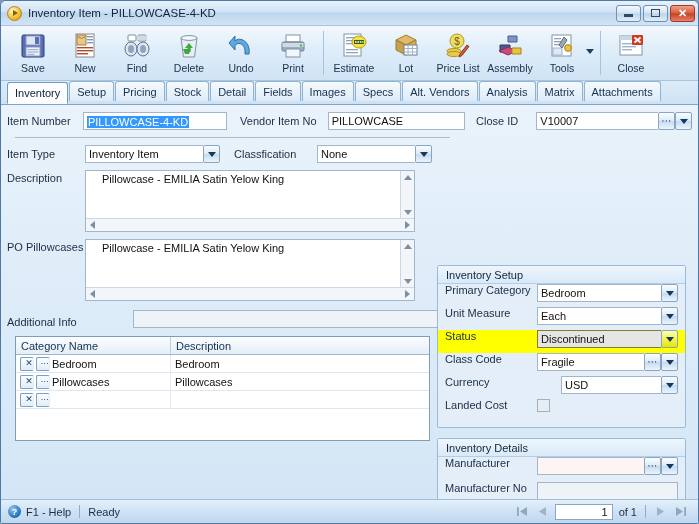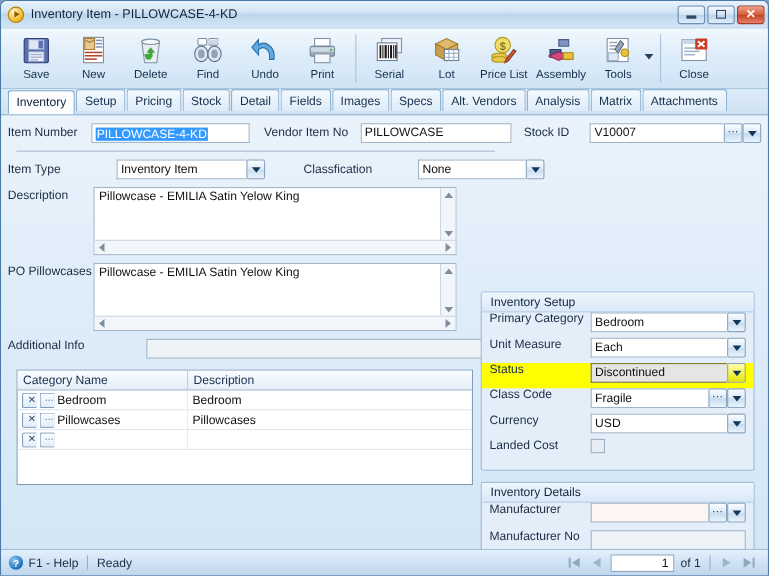--- a/index.html
+++ b/index.html
@@ -127,21 +127,21 @@
   }
   .dotbtn {
     width: 17px; height: 18px; border: 1px solid #8aa5c0; border-radius: 2px;
     background: linear-gradient(180deg,#fafdff 0%,#dbe9f7 50%,#c6dbee 52%,#eaf4fd 100%);
     display: flex; align-items: center; justify-content: center;
     font-size: 10px; color: #14385d; letter-spacing: 0.5px; line-height: 8px;
   }
   .sel { background: #3399ff; color: #fff; padding: 0 1px; }
   
   .memo { background:#fff; border:1px solid #a3b6c9; position: relative; }
-  .memo .txt { padding: 2px 4px; font-size: 11px; color:#111; }
+  .memo .txt { padding: 2px 16px; font-size: 11px; color:#111; }
   .vsb {
     position: absolute; right: 0; top: 0; bottom: 13px; width: 14px;
     background: #f2f6fa; border-left: 1px solid #cbd8e4;
     display: flex; flex-direction: column; justify-content: space-between;
   }
   .hsb {
     position: absolute; left: 0; right: 0; bottom: 0; height: 13px;
     background: #f2f6fa; border-top: 1px solid #cbd8e4;
     display: flex; justify-content: space-between; align-items: center;
   }
@@ -258,50 +258,50 @@
               <rect x="6" y="21" width="11" height="1.4"></rect>
             </g>
         </svg>
       </div>
       <div class="lbl">New</div>
     </div>
 
     <div class="tbtn">
       <div class="glyph">
         <svg width="28" height="28" viewBox="0 0 28 28">
-          <path d="M6 6 h16 l-2.5 19 h-11 z" fill="#e9eef4" stroke="#8293a6"></path>
-          <ellipse cx="14" cy="6" rx="8" ry="2.4" fill="#f4f7fb" stroke="#8293a6"></ellipse>
-          <path d="M14 11 l4 5 h-2.5 v4 h-3 v-4 h-2.5 z" fill="#3fa93f"></path>
-          <path d="M10 22 l-2-5 h8 l-2 5 z" fill="#3fa93f"></path>
-        </svg>
-      </div>
-      <div class="lbl">Delete</div>
-    </div>
-
-    <div class="tbtn">
-      <div class="glyph">
-        <svg width="28" height="28" viewBox="0 0 28 28">
           <g fill="#ffffff" stroke="#7d8ea0">
               <rect x="15" y="3" width="8" height="6" rx="1"></rect>
               <rect x="5" y="3" width="8" height="6" rx="1"></rect>
             <rect x="14" y="4" width="10" height="4" fill="#cfdae6" stroke="none"></rect>
             </g>
           <ellipse cx="8" cy="17" rx="6" ry="7" fill="#dde7f1" stroke="#5c7siz"></ellipse>
           <ellipse cx="8" cy="17" rx="6" ry="7" fill="#dde7f1" stroke="#5c7189"></ellipse>
           <ellipse cx="20" cy="17" rx="6" ry="7" fill="#dde7f1" stroke="#5c7189"></ellipse>
           <ellipse cx="8" cy="17" rx="3" ry="4" fill="#8fa4bb"></ellipse>
           <ellipse cx="20" cy="17" rx="3" ry="4" fill="#8fa4bb"></ellipse>
         </svg>
       </div>
       <div class="lbl">Find</div>
     </div>
 
     <div class="tbtn">
       <div class="glyph">
         <svg width="28" height="28" viewBox="0 0 28 28">
+          <path d="M6 6 h16 l-2.5 19 h-11 z" fill="#e9eef4" stroke="#8293a6"></path>
+          <ellipse cx="14" cy="6" rx="8" ry="2.4" fill="#f4f7fb" stroke="#8293a6"></ellipse>
+          <path d="M14 11 l4 5 h-2.5 v4 h-3 v-4 h-2.5 z" fill="#3fa93f"></path>
+          <path d="M10 22 l-2-5 h8 l-2 5 z" fill="#3fa93f"></path>
+        </svg>
+      </div>
+      <div class="lbl">Delete</div>
+    </div>
+
+    <div class="tbtn">
+      <div class="glyph">
+        <svg width="28" height="28" viewBox="0 0 28 28">
           <path d="M22 22 C24 10 13 4 8 9 L8 4 L2 11 L8 18 L8 13 C13 9 19 13 18 22 Z" fill="#5fa8e0" stroke="#2b6ea8"></path>
         </svg>
       </div>
       <div class="lbl">Undo</div>
     </div>
 
     <div class="tbtn">
       <div class="glyph">
         <svg width="28" height="28" viewBox="0 0 28 28">
           <rect x="7" y="3" width="14" height="7" fill="#ffffff" stroke="#8293a6"></rect>
@@ -309,39 +309,44 @@
           <rect x="3.5" y="11" width="21" height="4" fill="#cfdae6"></rect>
           <rect x="7" y="17" width="14" height="8" fill="#f2f7fc" stroke="#8293a6"></rect>
           <circle cx="22" cy="13.5" r="1.2" fill="#4ac44a"></circle>
         </svg>
       </div>
       <div class="lbl">Print</div>
     </div>
 
     <div class="tsep"></div>
 
-
-    <div class="tbtn">
-      <div class="glyph">
-        <svg width="28" height="28" viewBox="0 0 28 28">
-          <rect x="7" y="3" width="18" height="13" fill="#eef3f9" stroke="#8293a6"></rect>
-          <rect x="3" y="7" width="18" height="16" fill="#ffffff" stroke="#6d7f93"></rect>
-          <g fill="#1a1a1a">
-            <rect x="5" y="9" width="1.6" height="12"></rect>
-              <rect x="7.6" y="9" width="1" height="12"></rect>
-            <rect x="9.6" y="9" width="2" height="12"></rect>
-              <rect x="12.6" y="9" width="1" height="12"></rect>
-            <rect x="14.6" y="9" width="1.8" height="12"></rect>
-              <rect x="17.4" y="9" width="1" height="12"></rect>
-            <rect x="19.2" y="9" width="1.4" height="12"></rect>
-          </g>
-        </svg>
-      </div>
-      <div class="lbl">Serial</div>
-    </div>
+    <div class="tbtn">
+      <div class="glyph">
+        <svg width="28" height="28" viewBox="0 0 28 28">
+          <rect x="4" y="2" width="17" height="22" fill="#ffffff" stroke="#8293a6"></rect>
+          <g fill="#8fa4bb">
+              <rect x="6" y="5" width="9" height="1.3"></rect>
+              <rect x="6" y="8" width="9" height="1.3"></rect>
+              <rect x="6" y="11" width="9" height="1.3"></rect>
+              <rect x="6" y="17" width="12" height="1.3"></rect>
+              <rect x="6" y="20" width="12" height="1.3"></rect>
+            </g>
+          <ellipse cx="19" cy="10" rx="7" ry="6" fill="#f2e14a" stroke="#b7a10f"></ellipse>
+          <rect x="14" y="8" width="10" height="4" fill="#3a5a20"></rect>
+          <g fill="#cfe08a">
+              <rect x="15" y="9" width="1.6" height="2"></rect>
+              <rect x="17.4" y="9" width="1.6" height="2"></rect>
+              <rect x="19.8" y="9" width="1.6" height="2"></rect>
+              <rect x="22.2" y="9" width="1.2" height="2"></rect>
+            </g>
+        </svg>
+      </div>
+      <div class="lbl">Estimate</div>
+    </div>
+
 
     <div class="tbtn">
       <div class="glyph">
         <svg width="28" height="28" viewBox="0 0 28 28">
           <path d="M4 8 l10-5 10 5 -10 5 z" fill="#e0b96a" stroke="#a07c2c"></path>
           <path d="M4 8 v10 l10 5 v-10 z" fill="#c79f4f" stroke="#a07c2c"></path>
           <path d="M24 8 v10 l-10 5 v-10 z" fill="#d8ae5c" stroke="#a07c2c"></path>
           <rect x="12" y="13" width="13" height="10" fill="#ffffff" stroke="#6d7f93"></rect>
           <g stroke="#9fb4c8" fill="none">
               <path d="M12 16.5 h13 M12 20 h13 M16 13 v10 M20.5 13 v10"></path>
@@ -432,31 +437,31 @@
 
   <div class="body">
 
     <div style="display:flex; align-items:center; height:20px;">
       <div class="lbl" style="width:78px;">Item Number</div>
       <div class="fld" style="width:148px;align-items:flex-end;">
         <span class="sel">PILLOWCASE-4-KD</span>
       </div>
       <div class="lbl" style="width:90px; margin-left:13px;">Vendor Item No</div>
       <div class="fld" style="width:141px;">PILLOWCASE</div>
-      <div class="lbl" style="width:62px; margin-left:11px;">Stock ID</div>
+      <div class="lbl" style="width:62px; margin-left:11px;">Close ID</div>
       <div class="combo" style="width:160px;">
         <div class="fld">V10007</div>
         <div class="dotbtn">⋯</div>
         <div class="arrowbtn"></div>
       </div>
     </div>
 
     <div style="height:1px; background:#aabdd0; margin:6px 242px 6px 8px;"></div>
 
-    <div style="display:flex; align-items:center; height:20px;gap:21px;">
+    <div style="display:flex; align-items:center; height:20px;">
       <div class="lbl" style="width:78px;">Item Type</div>
       <div class="combo" style="width:135px;">
         <div class="fld">Inventory Item</div>
         <div class="arrowbtn"></div>
       </div>
       <div class="lbl" style="width:83px; margin-left:14px;">Classfication</div>
       <div class="combo" style="width:115px;justify-content:flex-end;">
         <div class="fld">None</div>
         <div class="arrowbtn"></div>
       </div>
@@ -501,21 +506,21 @@
           <div class="sbar-btn">
               <div class="tri-l"></div>
             </div>
           <div class="sbar-btn">
               <div class="tri-r"></div>
             </div>
         </div>
       </div>
     </div>
 
-    <div style="display:flex; align-items:flex-start; height:20px; margin-top:7px;gap:48px;">
+    <div style="display:flex; align-items:flex-end; height:20px; margin-top:7px;gap:48px;">
       <div class="lbl" style="width:78px;">Additional Info</div>
       <div class="fld" style="width:330px; background:#eef3f8;"></div>
     </div>
 
     <div class="grid" style="width:415px; height:105px; margin-top:8px; margin-left:8px;">
       <div class="ghead">
         <div style="width:155px;">Category Name</div>
         <div style="flex:1; border-right:none;">Description</div>
       </div>
       <div class="grw">
@@ -575,21 +580,21 @@
         <div class="gl">Class Code</div>
         <div class="combo" style="flex:1;">
           <div class="fld">Fragile</div>
           <div class="dotbtn">⋯</div>
           <div class="arrowbtn"></div>
         </div>
       </div>
 
       <div class="grow">
         <div class="gl">Currency</div>
-        <div class="combo" style="flex:1;">
+        <div class="combo" style="flex:1;margin-left:24px;">
           <div class="fld">USD</div>
           <div class="arrowbtn"></div>
         </div>
       </div>
 
       <div class="grow">
         <div class="gl">Landed Cost</div>
         <div style="width:13px;height:13px;border:1px solid #9fb2c4;background:#e7edf3;"></div>
       </div>
     </div>

